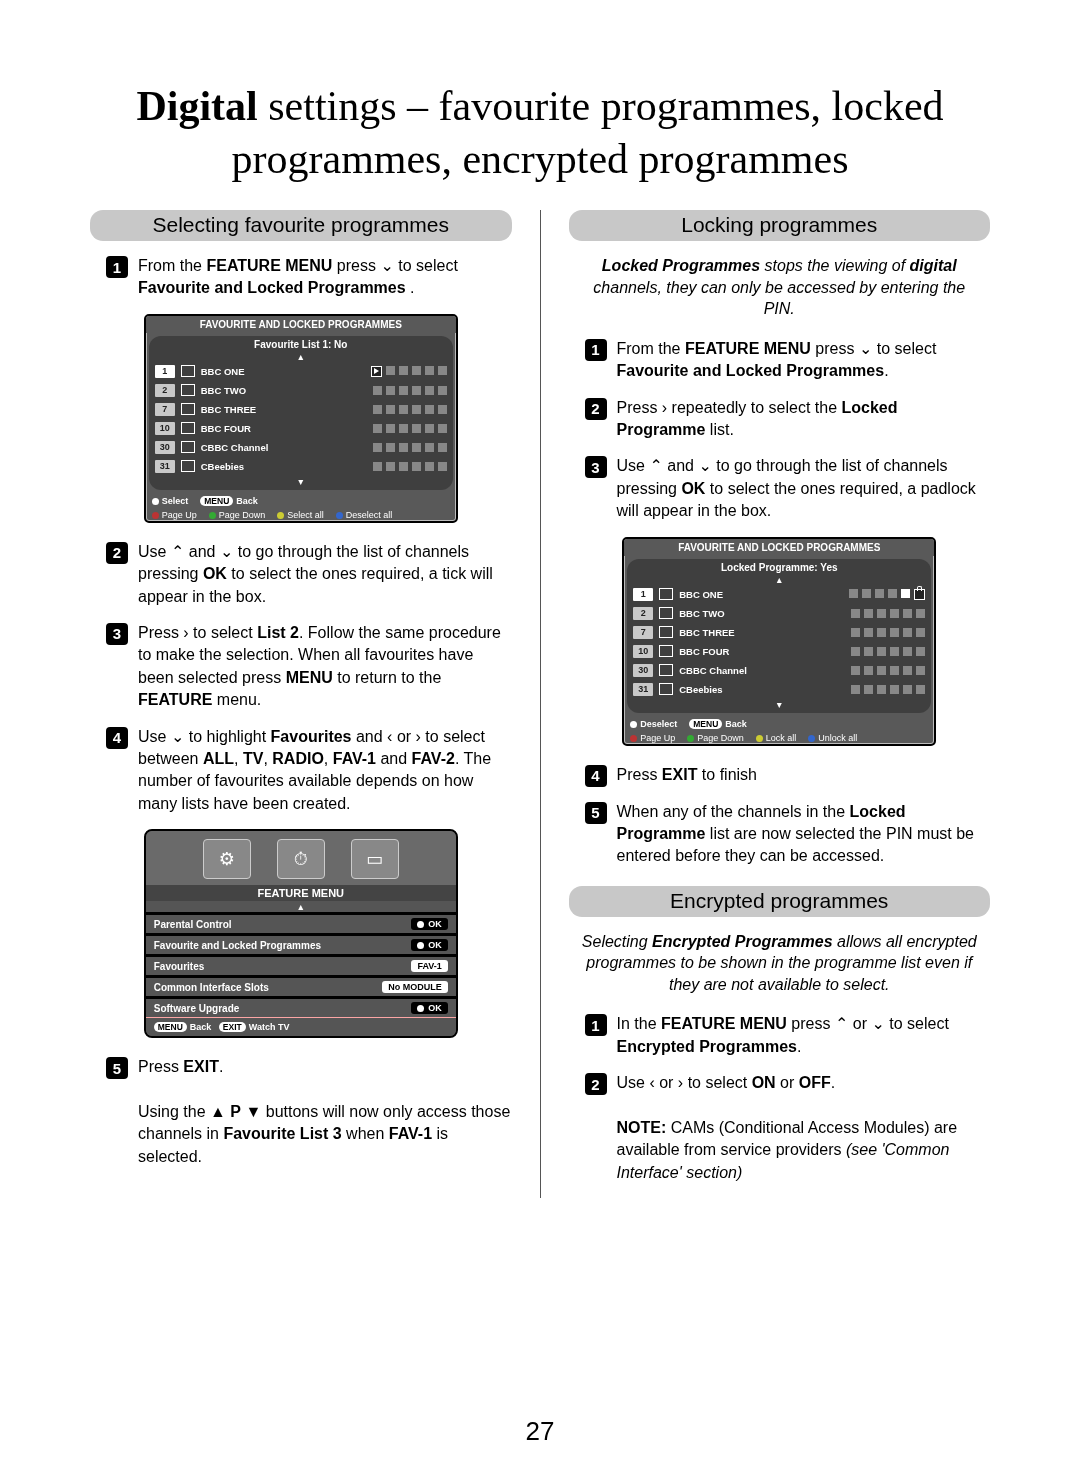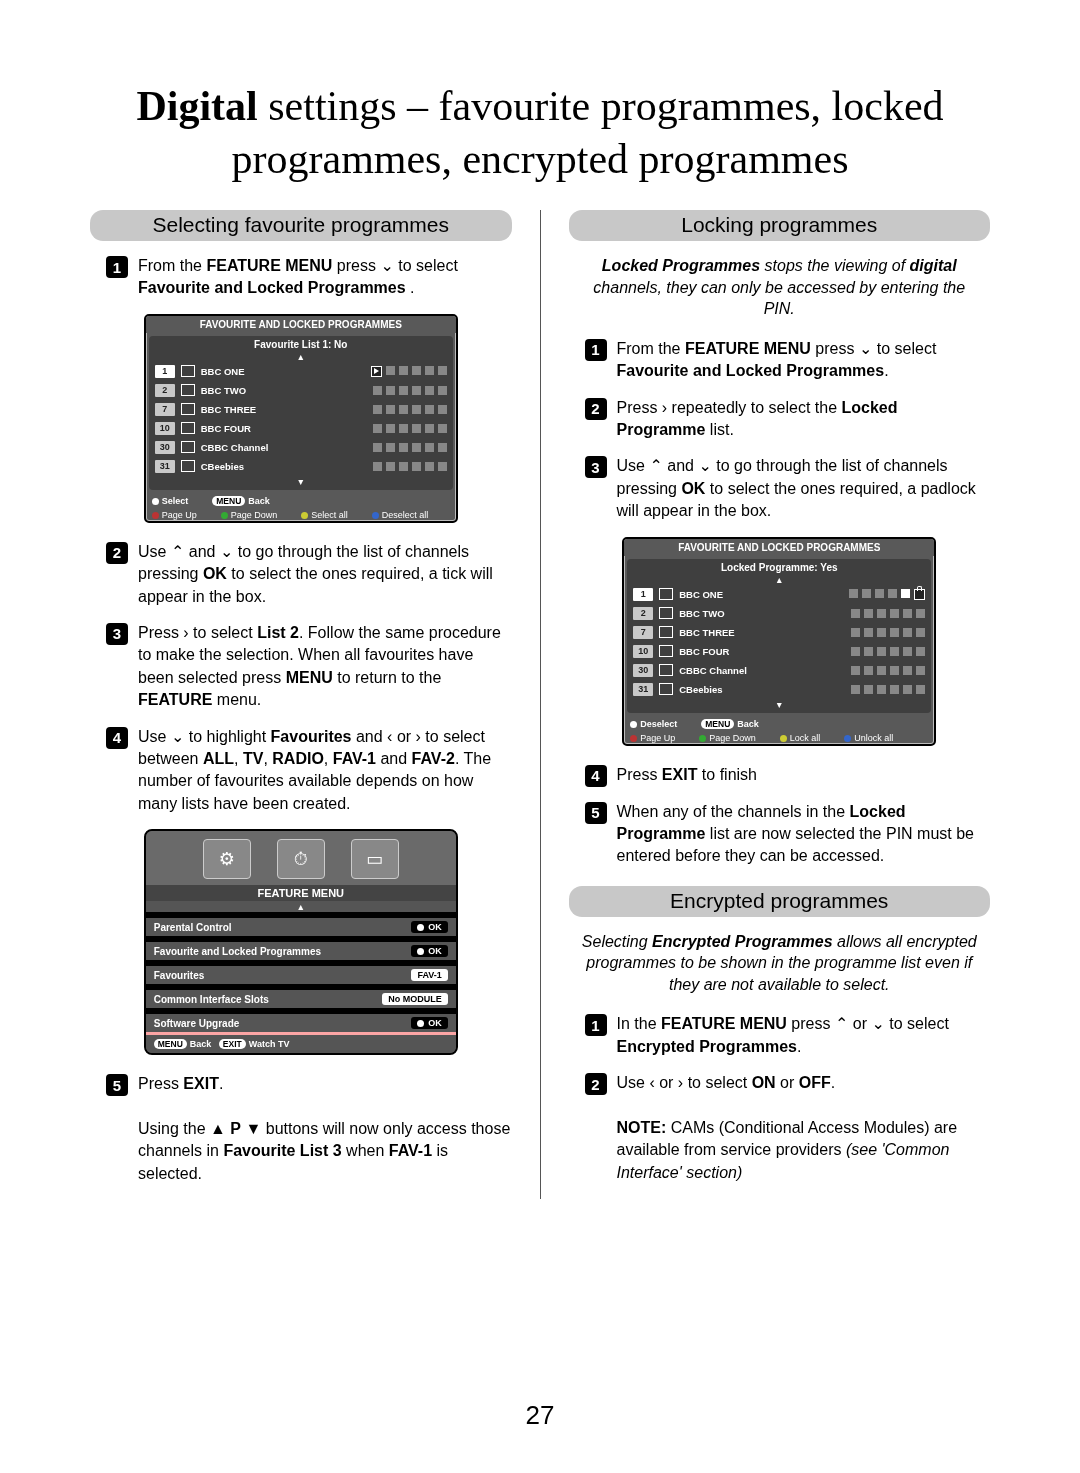--- a/index.html
+++ b/index.html
@@ -100,21 +100,21 @@
   .osd-title {
     text-align: center;
     font-weight: 700;
     font-size: 10px;
     padding: 3px 0;
     background:#595959;
   }
   .osd-inner {
     background: #3f3f3f;
     margin: 3px;
-    border-radius: 4px;
+    border-radius: 12px;
     padding-bottom: 3px;
   }
   .osd-sub {
     text-align: center;
     font-weight: 700;
     font-size: 10px;
     padding: 3px 0 1px 0;
   }
   .osd-row {
     display: flex;
@@ -151,21 +151,21 @@
   .sq.lock { background:#222; position:relative; border:1px solid #fff;}
   .sq.lock::before{content:"";position:absolute;top:-4px;left:2px;width:3px;height:4px;border:1px solid #fff;border-bottom:none;border-radius:2px 2px 0 0;}
   .sq.play { background:#222;border:1px solid #fff; position:relative;}
   .sq.play::before{content:"";position:absolute;left:2px;top:1px;border-left:5px solid #fff;border-top:3px solid transparent;border-bottom:3px solid transparent;}
   .osd-arrow {
     text-align:center; font-size:10px; color:#fff;
   }
   .osd-legend {
     display:flex;flex-wrap:wrap;
     padding:3px 6px 1px 6px;
-    gap:6px 24px;
+    gap:6px 12px;
     font-size:9px;
     align-items:center;
   }
   .lg-dot{width:7px;height:7px;border-radius:50%;display:inline-block;margin-right:3px;vertical-align:middle;}
   .lg-dot.r{background:#b33;}
   .lg-dot.g{background:#3a3;}
   .lg-dot.y{background:#cc3;}
   .lg-dot.b{background:#36c;}
   .pill{background:#fff;color:#000;border-radius:6px;padding:0 4px;font-weight:700;font-size:8.5px;display:inline-block;margin-right:3px;}
 
@@ -180,30 +180,30 @@
     font-size:11px;
     overflow:hidden;
   }
   .feat-icons{
     display:flex;justify-content:center;gap:26px;
     padding:8px 0 6px 0;
     background:#6a6a6a;
   }
   .feat-iconbox{width:46px;height:38px;border:1px solid #ccc;border-radius:4px;background:#888;display:flex;align-items:center;justify-content:center;font-size:18px;}
   .feat-title{text-align:center;font-weight:700;font-size:11px;padding:2px 0;background:#444;}
-  .feat-row{display:flex;align-items:center;justify-content:space-between;padding:3px 8px;background:#555;border-top:6px solid #000000;font-size:10px;font-weight:700;}
+  .feat-row{display:flex;align-items:center;justify-content:space-between;padding:3px 8px;background:#555;border-top:3px solid #000000;font-size:10px;font-weight:700;}
   .feat-row .val{background:#000;border-radius:3px;padding:1px 6px;font-size:9px;}
   .feat-row .val.w{background:#fff;color:#000;}
-  .feat-legend{padding:4px 8px;font-size:9px;background:#555;border-top:3px solid #fca5a5;}
+  .feat-legend{padding:4px 8px;font-size:9px;background:#555;border-top:1px solid #fca5a5;}
 
   .arrow-icon{display:inline-block;font-family:Arial;}
 
   .page-num{
     position:absolute;
-    bottom:42px;
+    bottom:26px;
     left:0; right:0;
     text-align:center;
     font-size:26px;
     font-family:"Futura","Century Gothic",Arial,sans-serif;
   }
   .note b{font-weight:700;}
 </style>
 </head>
 <body>
 

